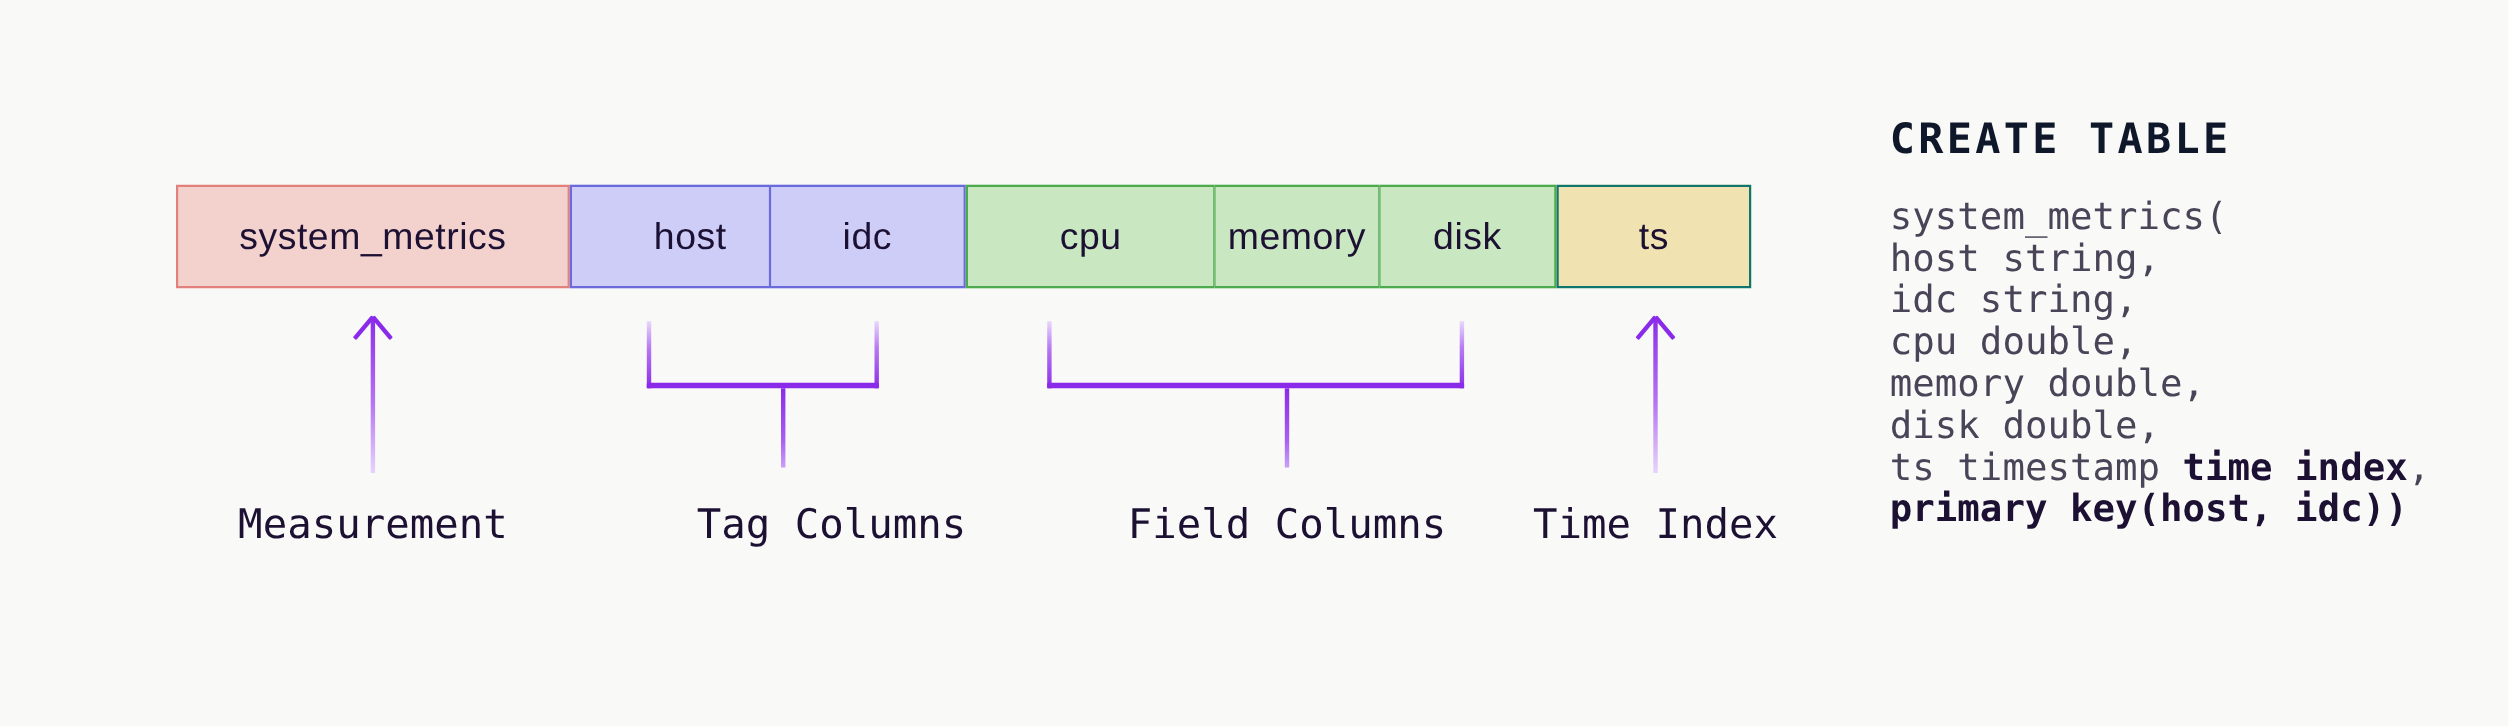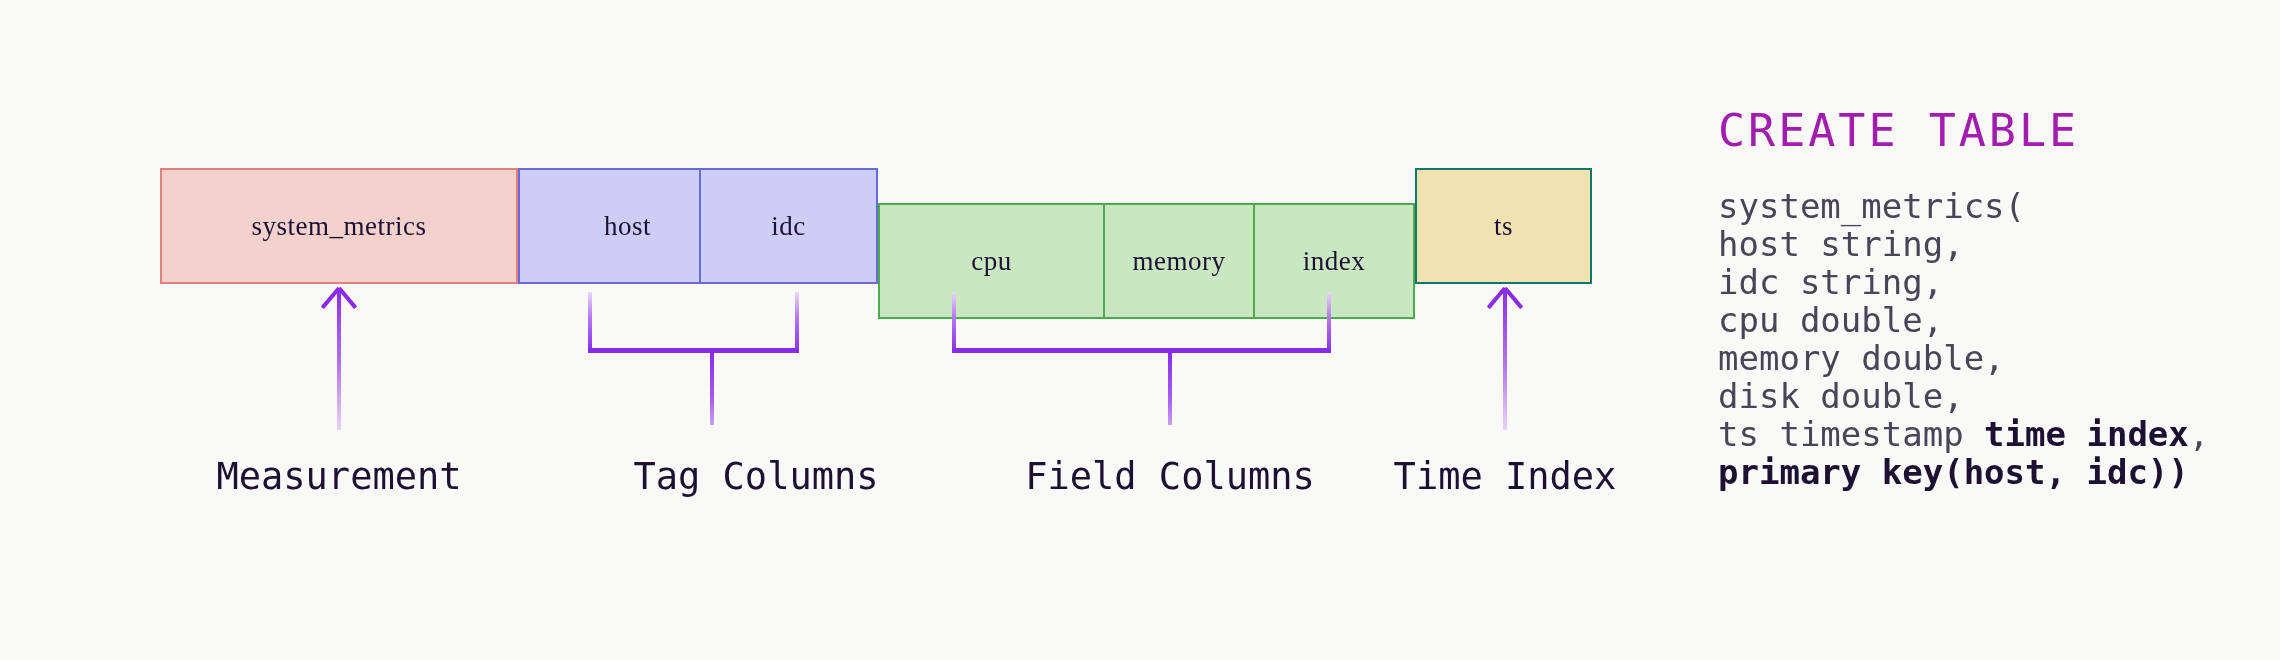--- a/index.html
+++ b/index.html
@@ -16,27 +16,27 @@
   #stage {
     position: relative;
     width: 2280px;
     height: 660px;
   }
 
   
   .box {
     position: absolute;
     top: 168px;
-    height: 116px;
+    height: 94px;
     box-sizing: border-box;
     display: flex;
     align-items: center;
     justify-content: center;
-    font-family: Liberation Serif, serif;
-    font-size: 27px;
+    font-family: Liberation Sans, sans-serif;
+    font-size: 34px;
     color: #1c1033;
     letter-spacing: 0.5px;
     white-space: nowrap;
   }
   .box.measurement {
     background: #f3d2ce;
     border: 2px solid #e2807b;
   }
   .box.tag {
     background: #cdcdf8;
@@ -44,21 +44,20 @@
     border-left-width: 1px;
     border-right-width: 1px;
   }
   .box.tag.first { border-left-width: 2px; }
   .box.tag.last  { border-right-width: 2px; }
   .box.field {
     background: #c9e7c1;
     border: 2px solid #4daa4d;
     border-left-width: 1px;
     border-right-width: 1px;
-    margin-top: 35px;
   }
   .box.field.first { border-left-width: 2px; }
   .box.field.last  { border-right-width: 2px; }
   .box.timeindex {
     background: #f1e3b1;
     border: 2px solid #0f766e;
   }
 
   
   .conn { position: absolute; }
@@ -127,23 +126,23 @@
 
   
   #sql-panel {
     position: absolute;
     left: 1718px;
     top: 104px;
     width: 540px;
   }
   #sql-title {
     font-family: "DejaVu Sans Mono", "Liberation Mono", monospace;
-    font-size: 45px;
-    font-weight: normal;
-    color: #a21caf;
+    font-size: 38px;
+    font-weight: bold;
+    color: #0f172a;
     letter-spacing: 3px;
     margin: 0 0 30px 0;
     white-space: nowrap;
   }
   #sql-body {
     font-family: "DejaVu Sans Mono", "Liberation Mono", monospace;
     font-size: 34px;
     line-height: 38px;
     color: #4a4458;
     white-space: nowrap;
@@ -158,21 +157,21 @@
 <body>
 
 <div id="stage">
 
   <div id="boxes-row">
       <div class="box measurement first last" style="left: 160px; width: 358px;">system_metrics</div>
       <div class="box tag first" style="left: 518px; width: 182px; padding-left: 36px;">host</div>
       <div class="box tag last" style="left: 700px; width: 178px;">idc</div>
       <div class="box field first" style="left: 878px; width: 226px;">cpu</div>
       <div class="box field" style="left: 1104px; width: 150px;">memory</div>
-      <div class="box field last" style="left: 1254px; width: 161px;">index</div>
+      <div class="box field last" style="left: 1254px; width: 161px;">disk</div>
       <div class="box timeindex first last" style="left: 1415px; width: 177px;">ts</div>
     </div>
 
   <div id="connectors">
       <div class="conn">
         <div class="arrow-shaft" style="left: 337px; top: 288px; height: 142px;"></div>
         <div class="arrow-head-v" style="left: 325px; top: 288px;"></div>
       </div>
       <div class="conn">
         <div class="bracket-leg" style="left: 588px; top: 292px; height: 61px;"></div>

